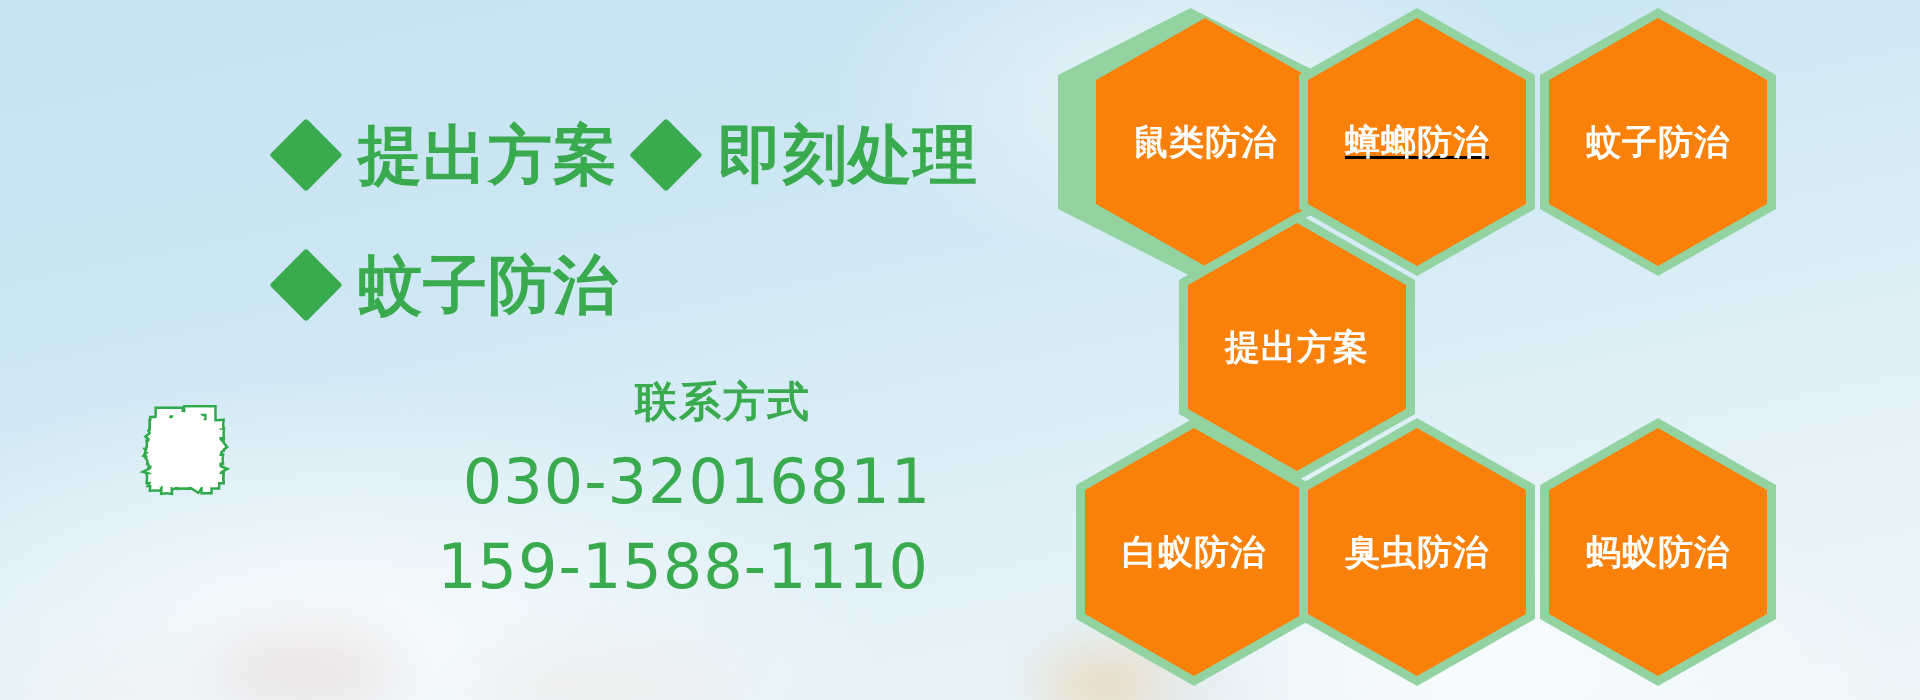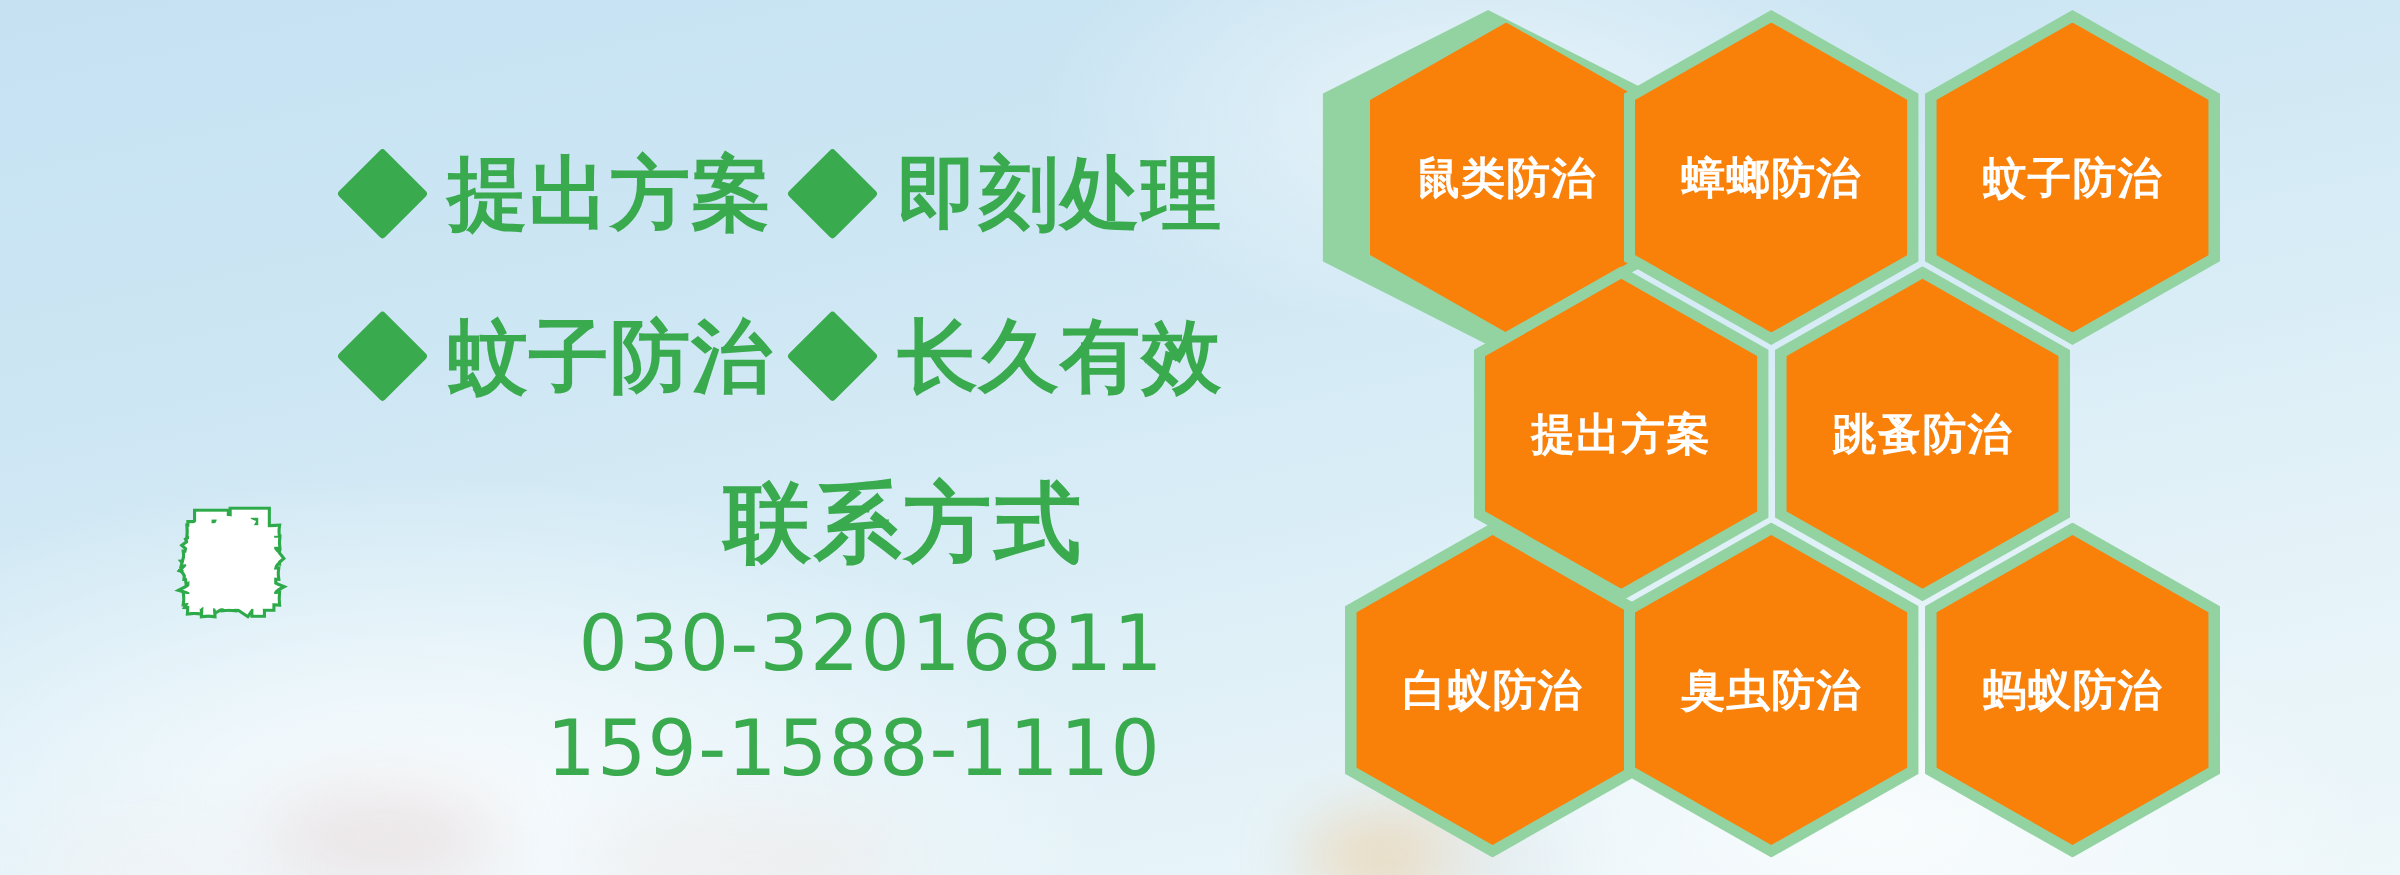--- a/index.html
+++ b/index.html
@@ -52,21 +52,21 @@
     font-family:"DejaVu Sans","Liberation Sans",sans-serif;
     letter-spacing:1px;
   }
 
   
   #contact{
     position:absolute;left:330px;top:378px;width:700px;
     text-align:center;color:#3aaa4e;
   }
   #contact-title{
-    font-size:70px;font-weight:bold;letter-spacing:2px;line-height:1.15;
+    font-size:42px;font-weight:bold;letter-spacing:2px;line-height:1.15;
     font-family:"DejaVu Sans","Liberation Sans",sans-serif;
     margin-left:86px;
   }
   .contact-phone{
     font-size:62px;font-weight:normal;line-height:1.3;letter-spacing:1px;
     font-family:"DejaVu Sans","Liberation Sans",sans-serif;
   }
   .contact-phone.p1{margin-top:16px;margin-left:34px;}
   .contact-phone.p2{margin-top:4px;margin-left:6px;}
 
@@ -86,21 +86,21 @@
     clip-path:polygon(50% 0%,100% 25%,100% 75%,50% 100%,0% 75%,0% 25%);
     background:#f98109;
   }
   .hex-label{
     color:#ffffff;font-size:35px;font-weight:bold;letter-spacing:1px;
     white-space:nowrap;
     font-family:"DejaVu Sans","Liberation Sans",sans-serif;
   }
   
   .hex.r1c1{left:18px;top:8px;padding-left:29px;}
-  .hex.r1c2{left:259px;top:8px;}
+  .hex.r1c2{left:259px;top:8px;text-decoration:underline;}
   .hex.r1c3{left:500px;top:8px;}
   
   .hex.r2c1{left:139px;top:213px;}
   .hex.r2c2{left:380px;top:213px;}
   
   .hex.r3c1{left:36px;top:418px;}
   .hex.r3c2{left:259px;top:418px;}
   .hex.r3c3{left:500px;top:418px;}
 </style>
 </head>
@@ -127,24 +127,20 @@
         <span class="diamond"></span>
         <span class="feature-label">即刻处理</span>
       </div>
     </div>
 
     <div class="feature-row">
       <div class="feature-item">
         <span class="diamond"></span>
         <span class="feature-label">蚊子防治</span>
       </div>
-      <div class="feature-item">
-        <span class="diamond"></span>
-        <span class="feature-label">长久有效</span>
-      </div>
     </div>
 
   </div>
 
   <div id="contact">
     <div id="contact-title">联系方式</div>
     <div class="contact-phone p1">030-32016811</div>
     <div class="contact-phone p2">159-1588-1110</div>
   </div>
 
@@ -167,25 +163,20 @@
         <span class="hex-label">蚊子防治</span>
       </div>
     </div>
 
     <div class="hex r2c1">
       <div class="hex-inner">
         <span class="hex-label">提出方案</span>
       </div>
     </div>
 
-    <div class="hex r2c2">
-      <div class="hex-inner">
-        <span class="hex-label">跳蚤防治</span>
-      </div>
-    </div>
 
     <div class="hex r3c1">
       <div class="hex-inner">
         <span class="hex-label">白蚁防治</span>
       </div>
     </div>
 
     <div class="hex r3c3">
       <div class="hex-inner">
         <span class="hex-label">蚂蚁防治</span>

